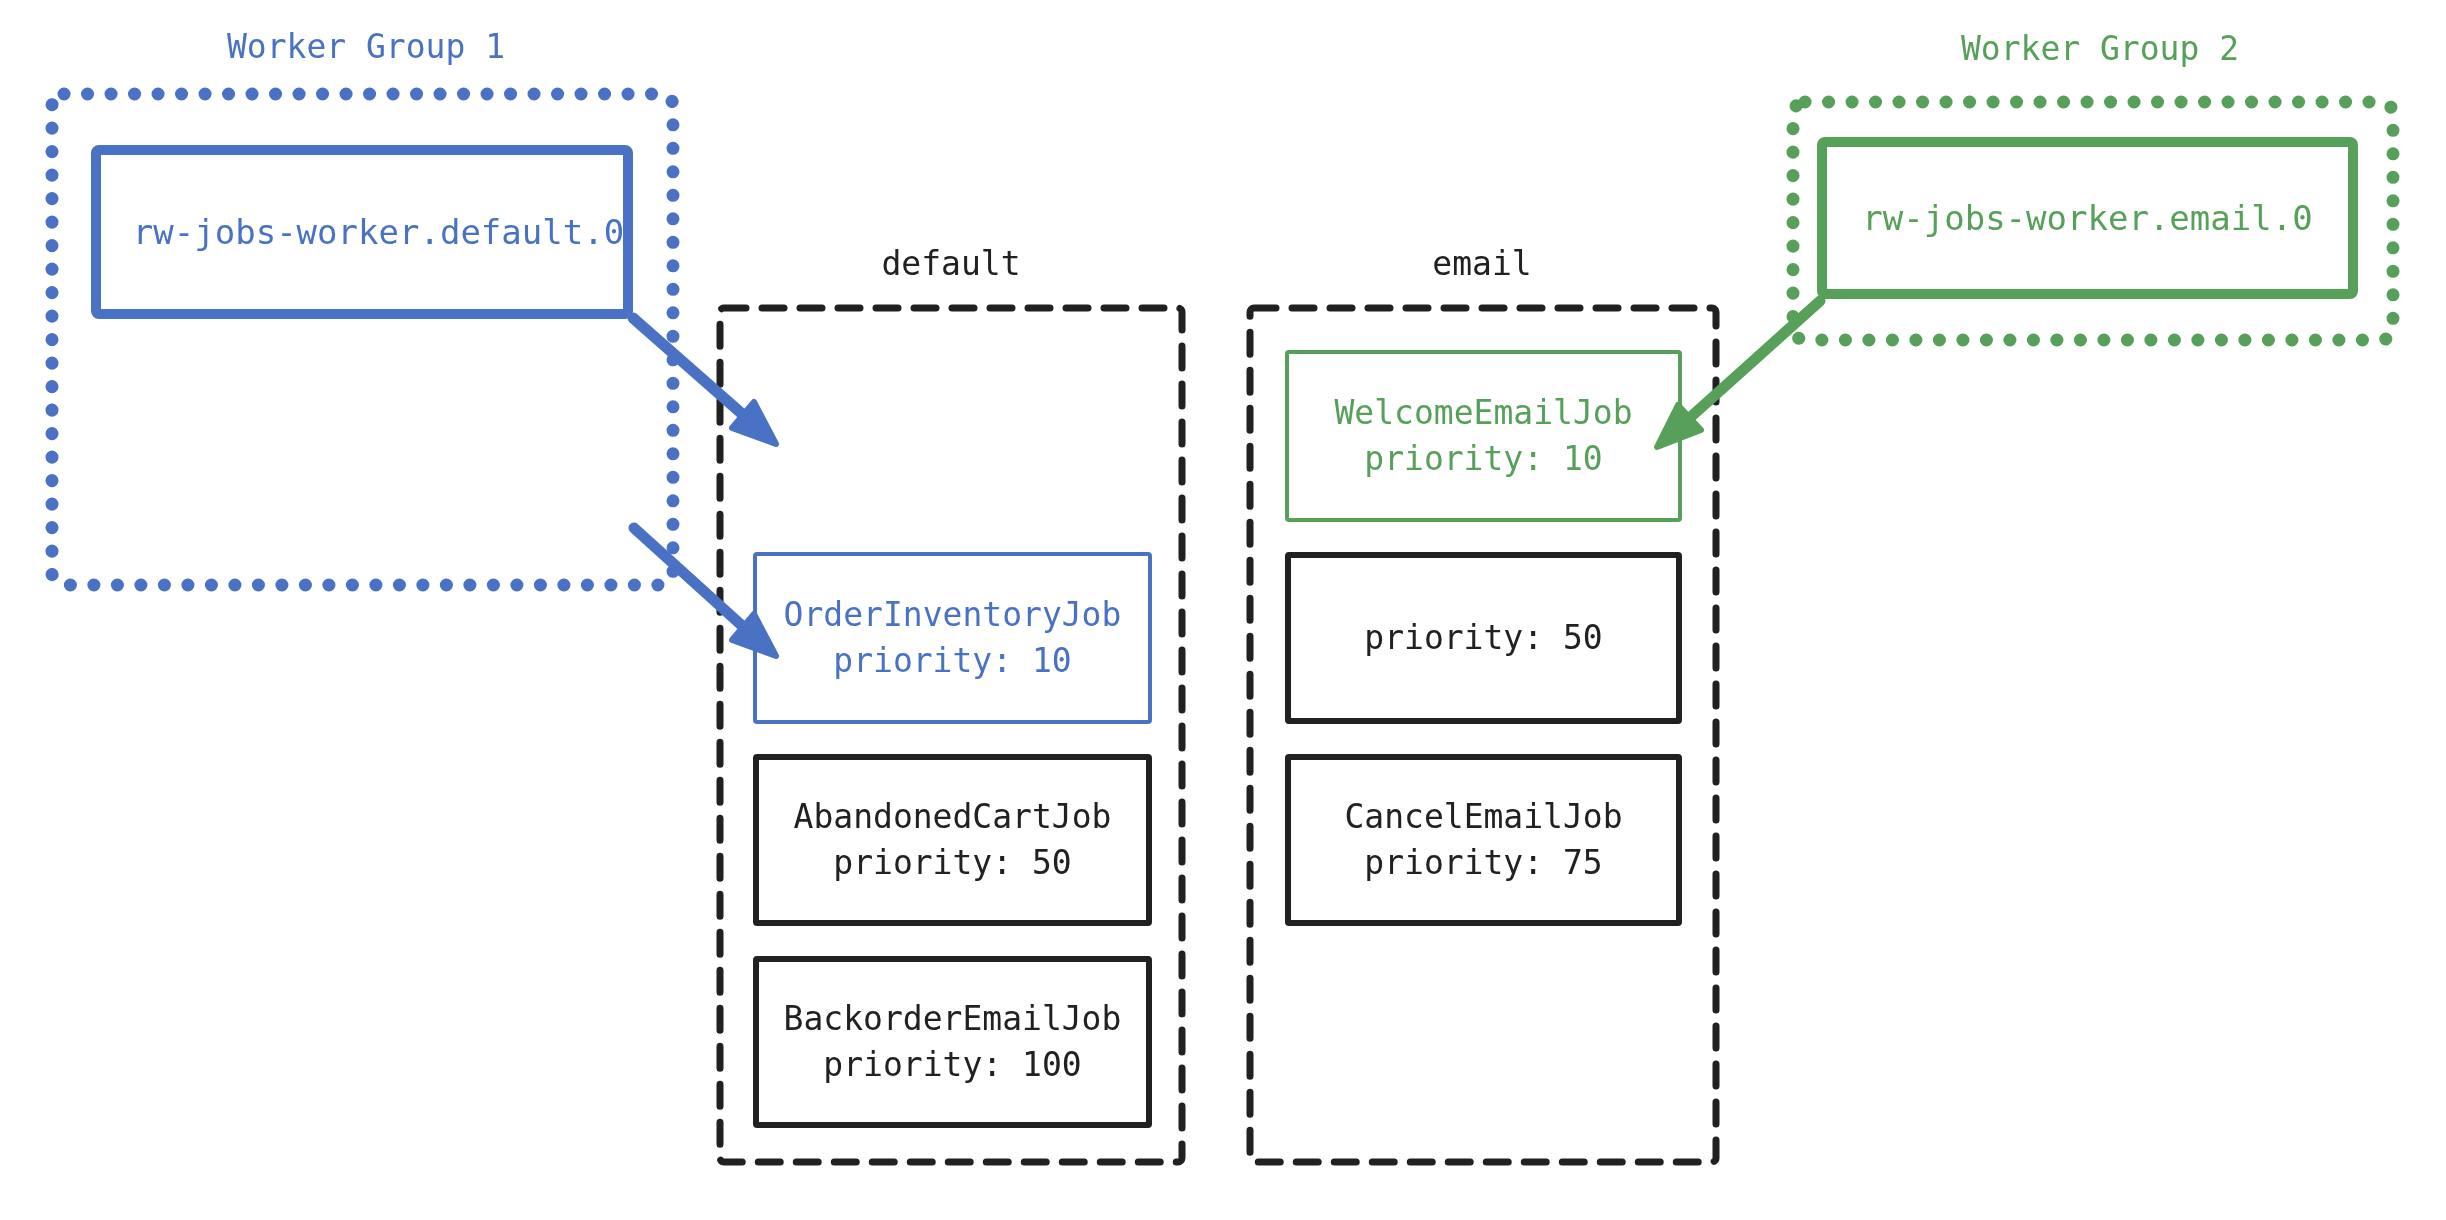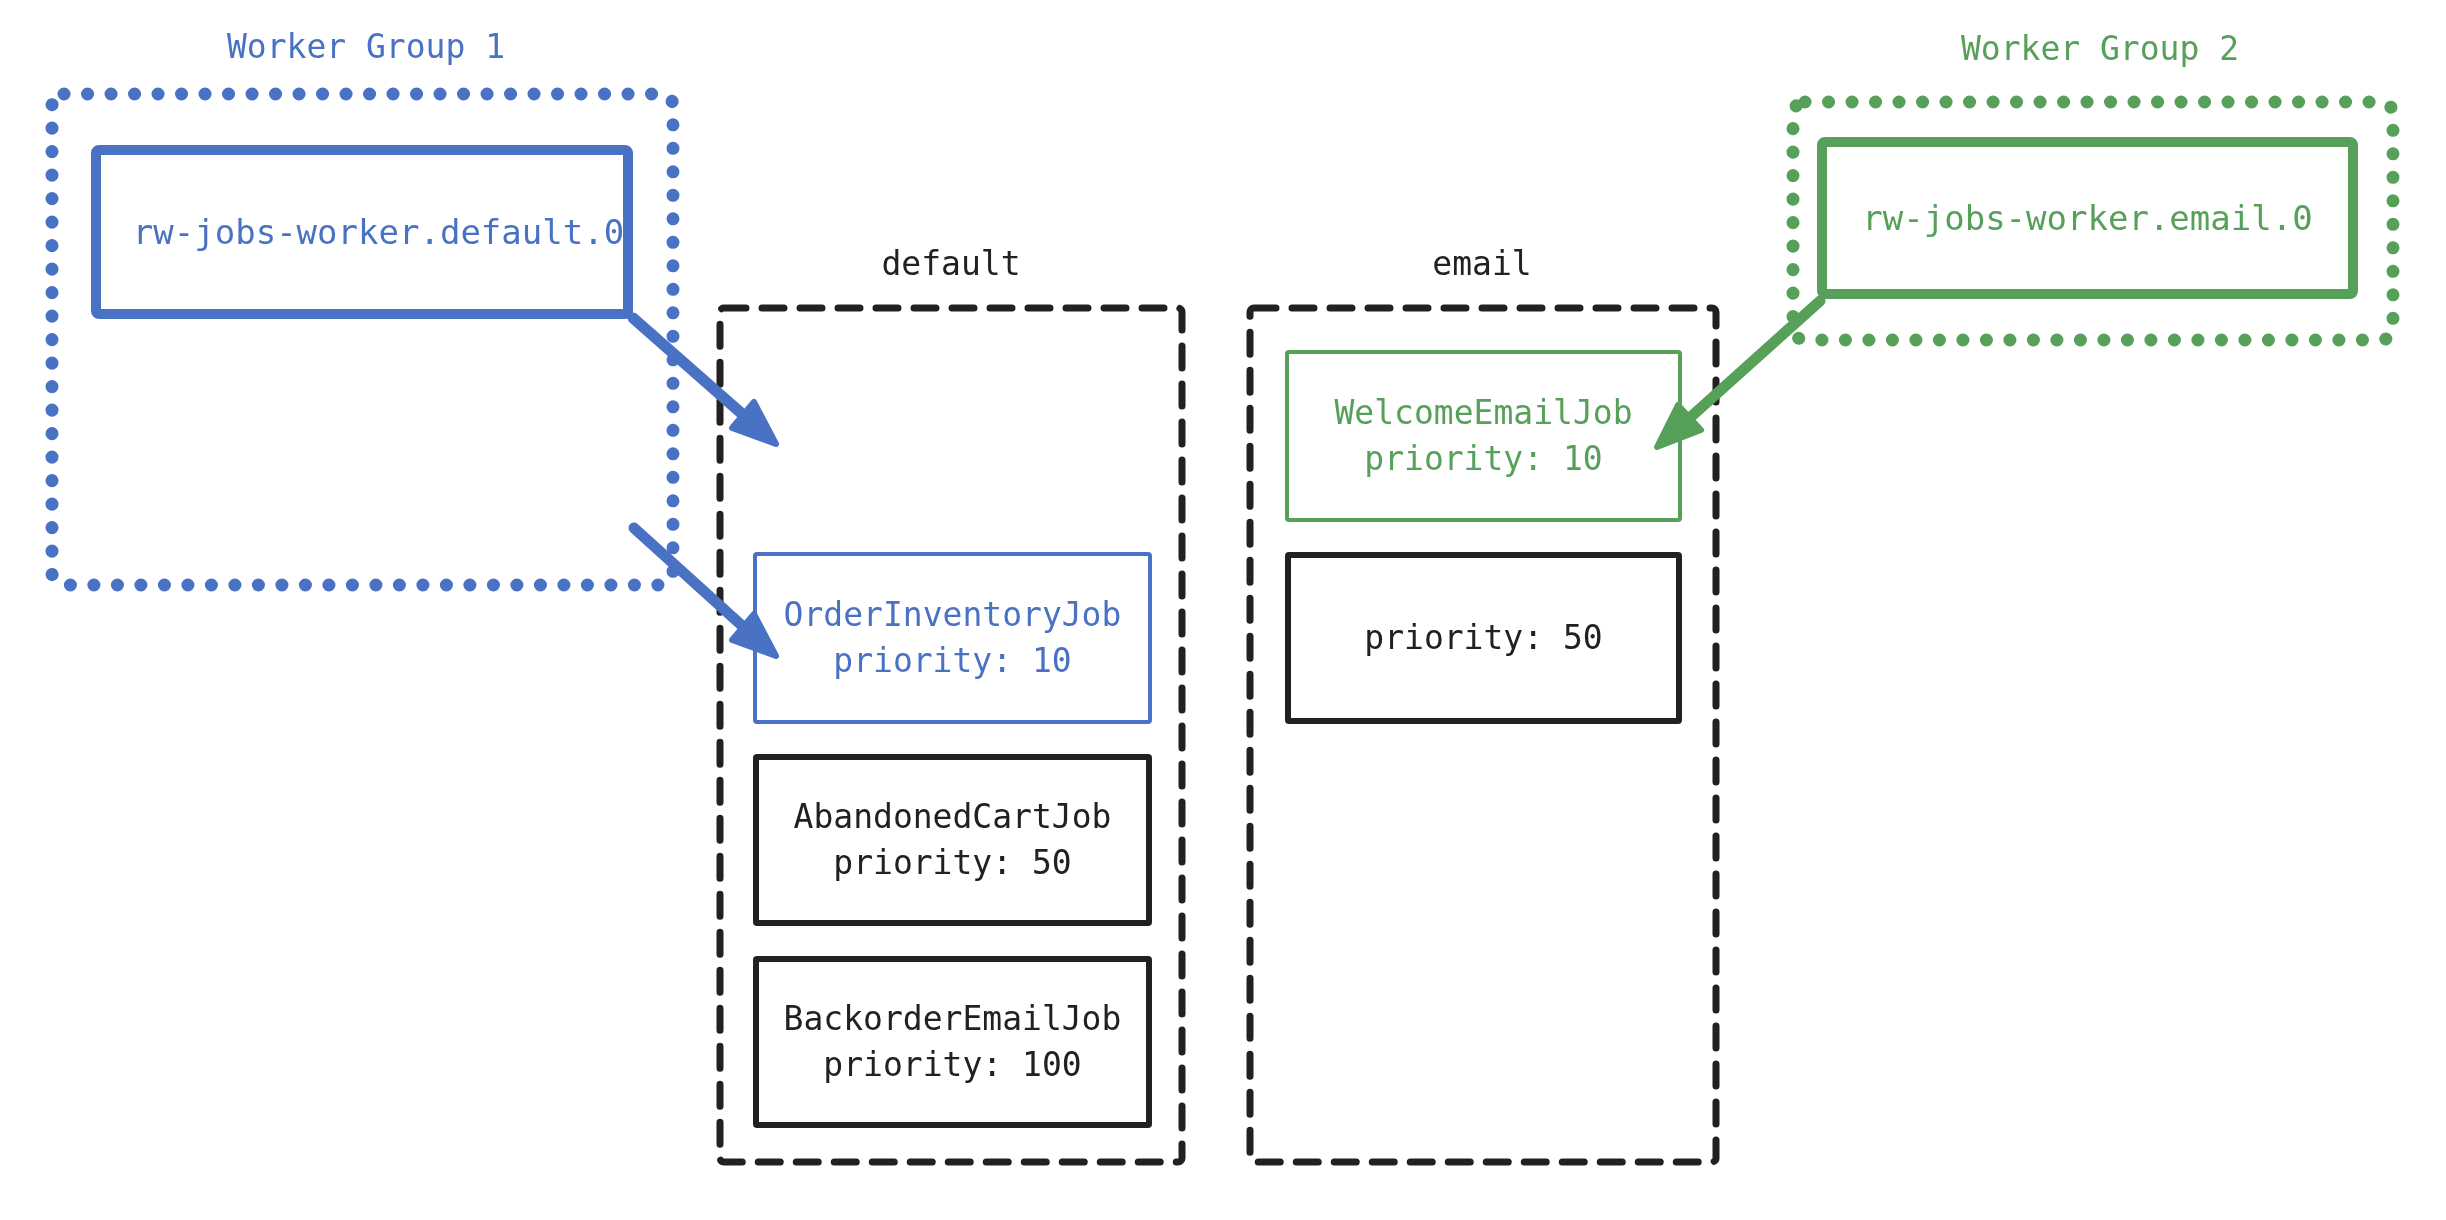--- a/index.html
+++ b/index.html
@@ -129,14 +129,18 @@
 
   <div class="job green-job" style="left:1285px; top:350px; width:397px; height:172px">
     <div>WelcomeEmailJob</div>
     <div>priority: 10</div>
   </div>
 
   <div class="job ink-job" style="left:1285px; top:552px; width:397px; height:172px">
     <div>priority: 50</div>
   </div>
 
+  <div class="job ink-job" style="left:1285px; top:754px; width:397px; height:172px">
+    <div>CancelEmailJob</div>
+    <div>priority: 75</div>
+  </div>
 
 </div>
 
 </body></html>

